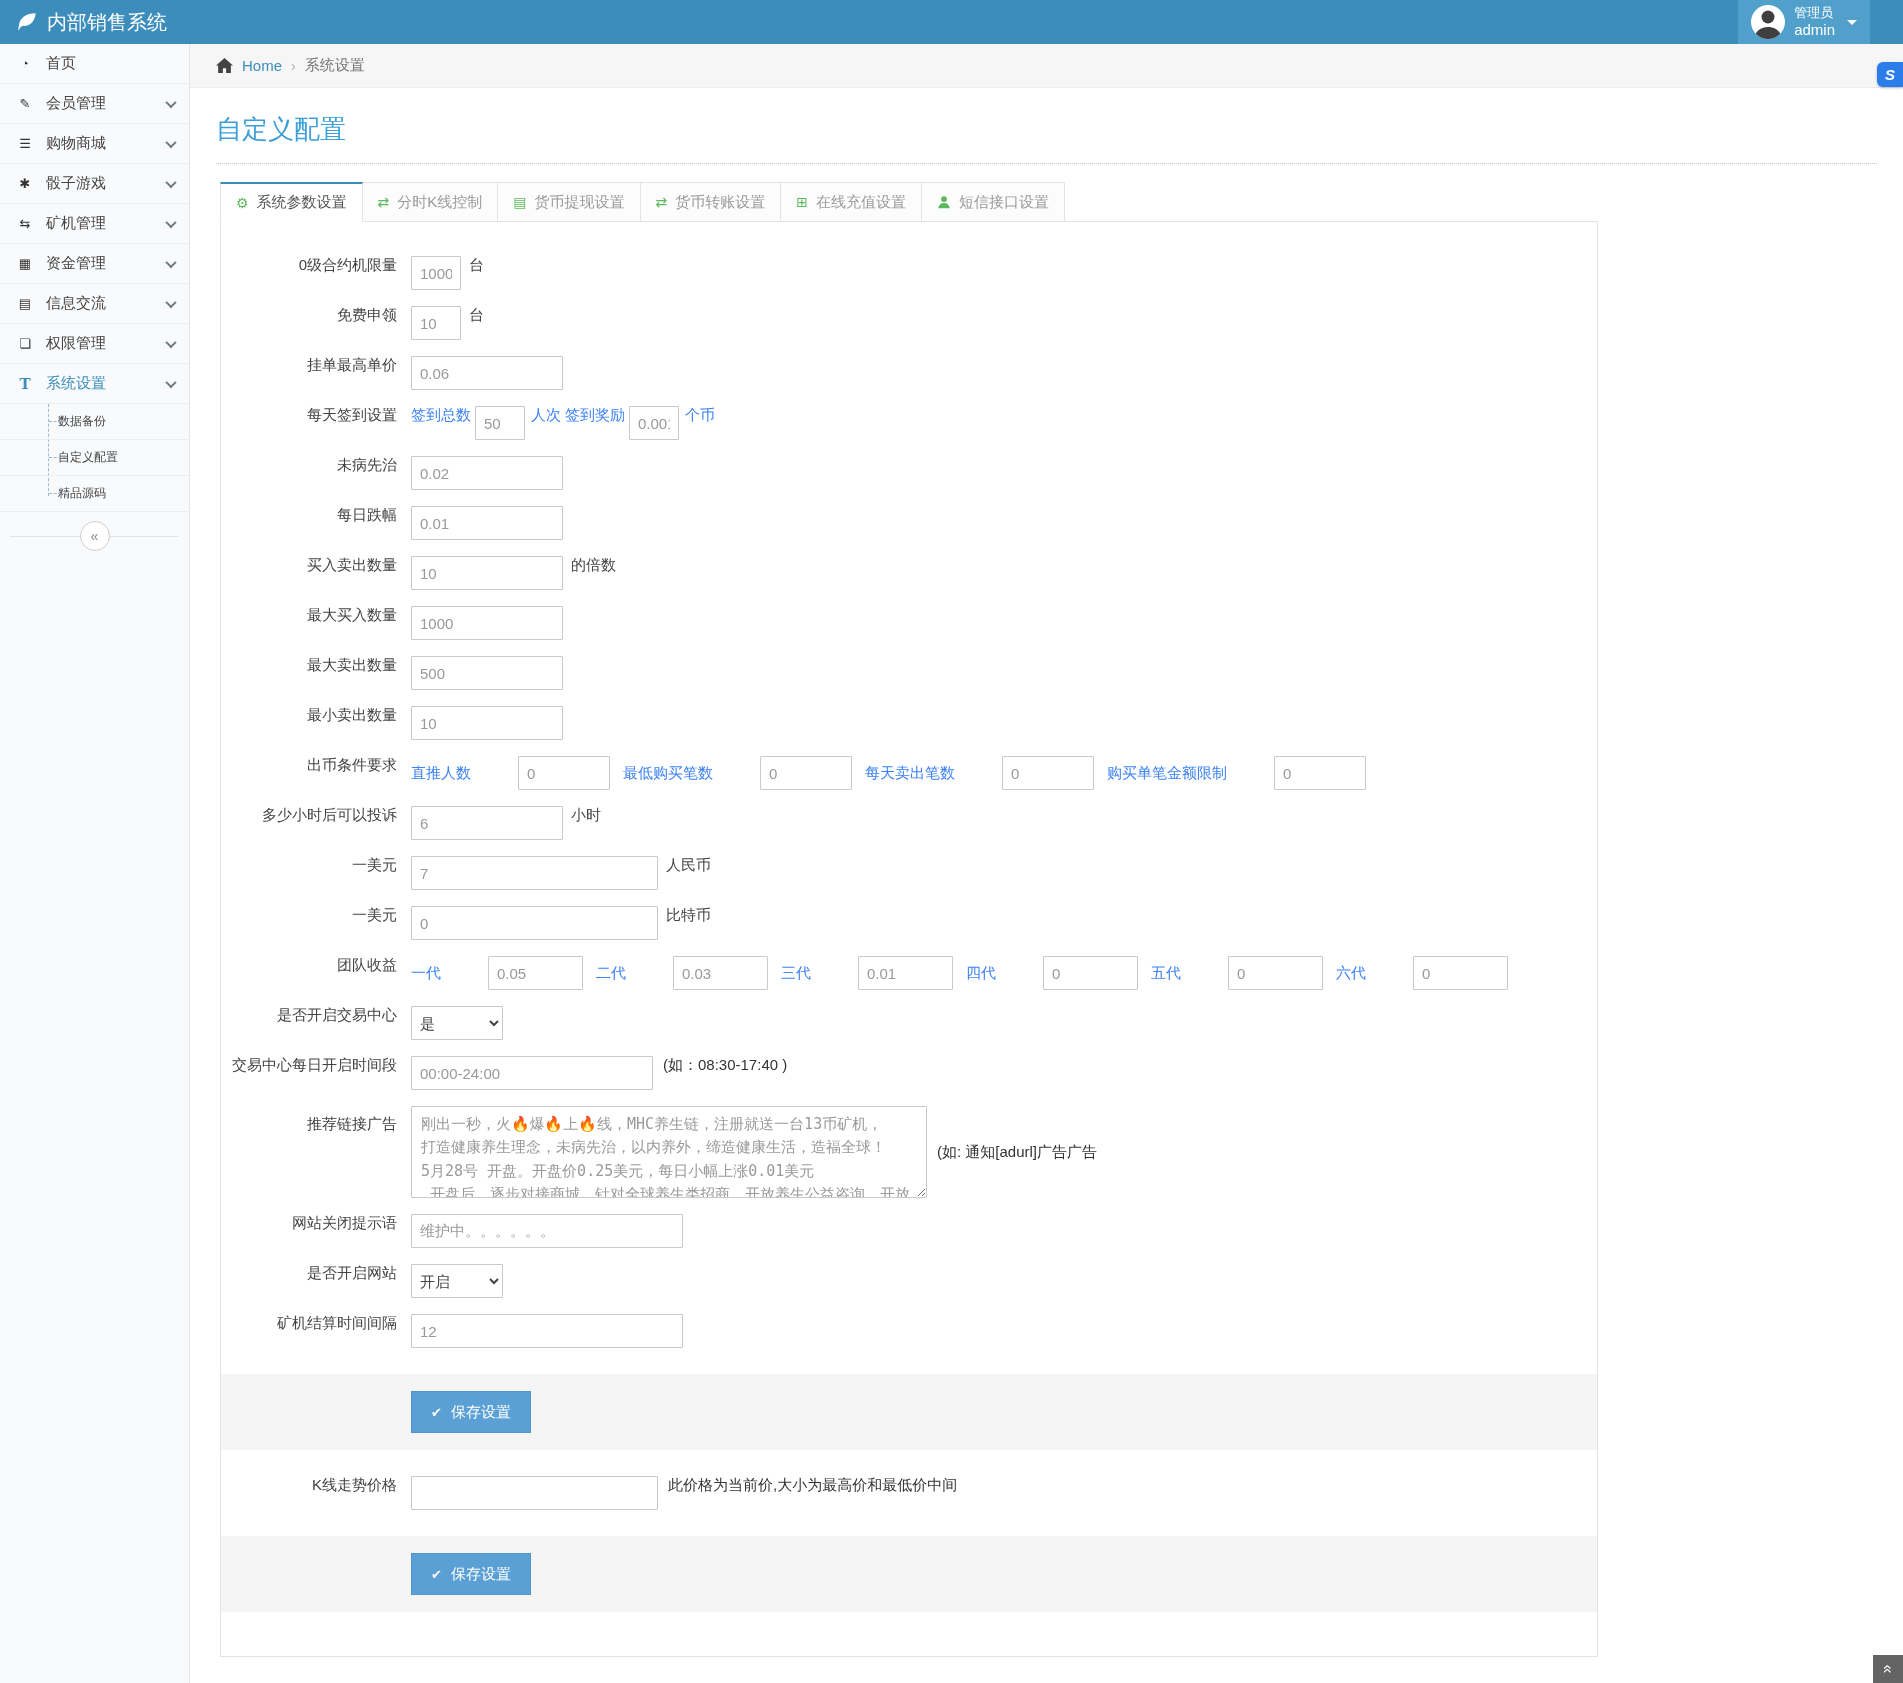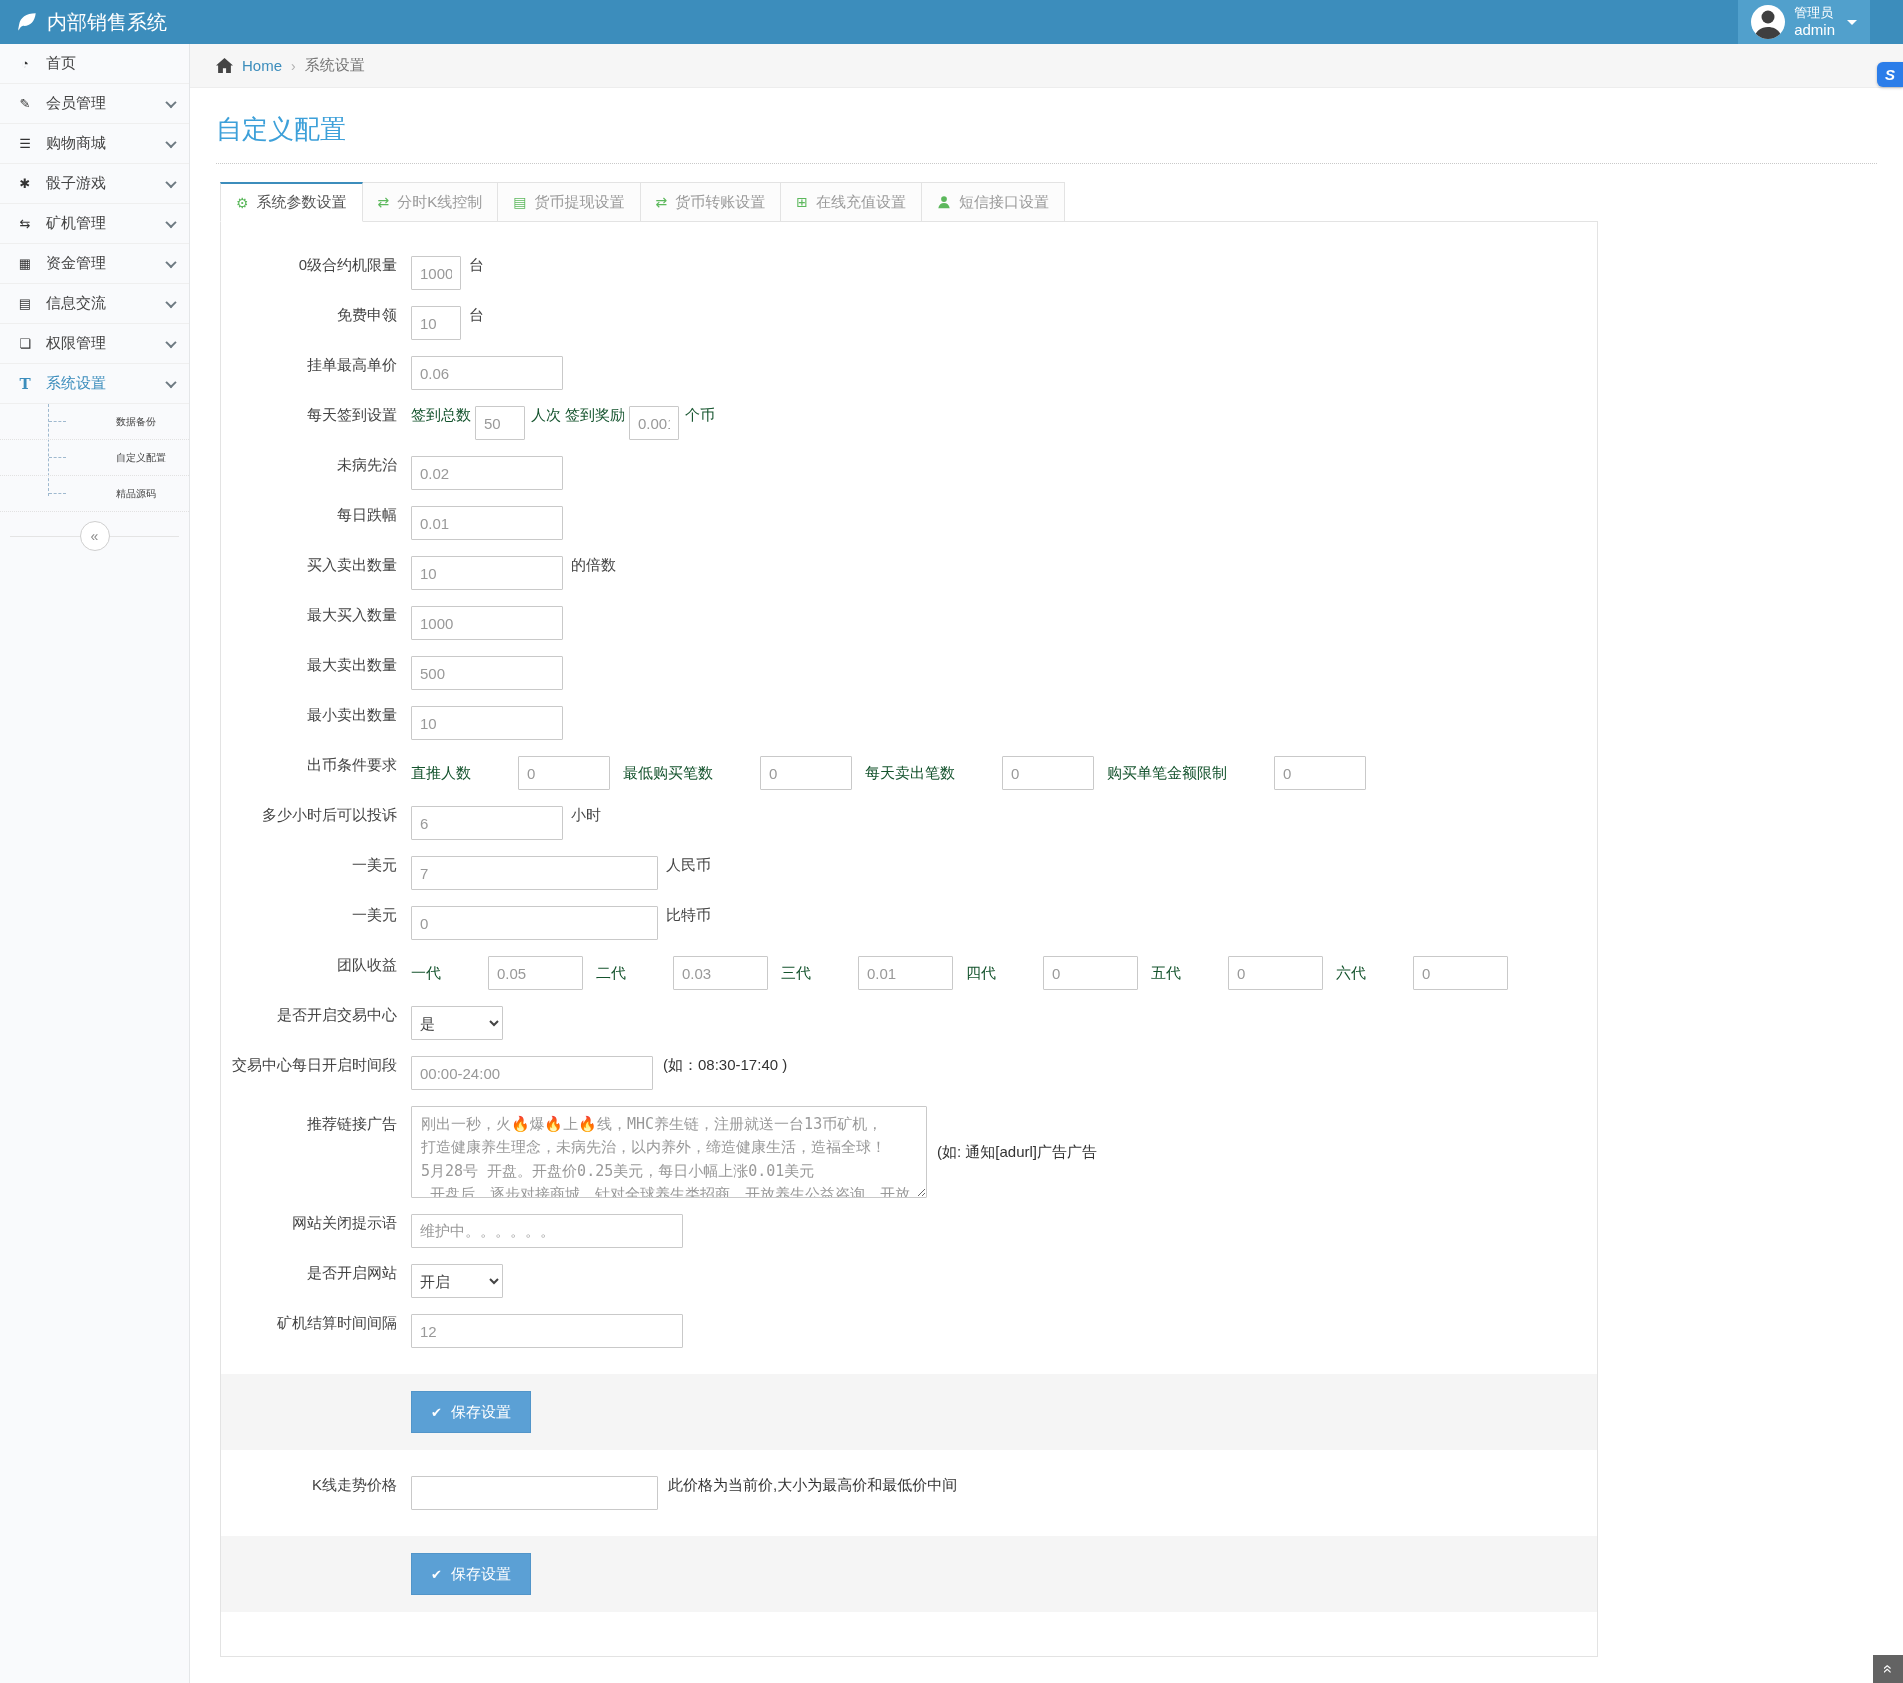--- a/index.html
+++ b/index.html
@@ -22,21 +22,21 @@
   .content { flex:1; background:#fff; position:relative; }
 
   
   .side-item { height:40px; display:flex; align-items:center; gap:12px; padding:0 14px 0 16px; border-bottom:1px solid #efefef; color:#444; font-size:15px; cursor:pointer; }
   .side-item .ico { width:18px; text-align:center; color:#333; font-size:13px; flex-shrink:0; }
   .side-item.active { color:#3c8dbc; }
   .side-item.active .ico { color:#3c8dbc; font-family:"DejaVu Serif",serif; font-weight:bold; font-size:15px; }
   .chev { width:8px; height:8px; border-right:2px solid #6e7a82; border-bottom:2px solid #6e7a82; transform:rotate(45deg) translate(-1px,-1px); margin-left:auto; flex-shrink:0; }
   .submenu { position:relative; }
   .submenu::before { content:""; position:absolute; left:48px; top:0; bottom:16px; border-left:1px dashed #9fb9cf; }
-  .sub-item { height:36px; display:flex; align-items:center; padding-left:116px; color:#444; font-size:10px; border-bottom:1px dotted #e2e2e2; position:relative; cursor:pointer; }
+  .sub-item { height:36px; display:flex; align-items:center; padding-left:58px; color:#444; font-size:12px; border-bottom:1px dotted #e2e2e2; position:relative; cursor:pointer; }
   .sub-item::before { content:""; position:absolute; left:49px; width:17px; border-top:1px dashed #9fb9cf; }
   .collapse-row { height:48px; position:relative; display:flex; align-items:center; justify-content:center; }
   .collapse-row::before { content:""; position:absolute; left:10px; right:10px; top:50%; border-top:1px solid #e4e4e4; }
   .collapse-btn { width:30px; height:30px; border-radius:50%; border:1px solid #cfcfcf; background:#fff; color:#8a8a8a; font-size:14px; display:flex; align-items:center; justify-content:center; position:relative; z-index:1; cursor:pointer; }
 
   
   .breadcrumb-bar { height:44px; background:#f6f6f6; border-bottom:1px solid #ededed; display:flex; align-items:center; gap:9px; padding-left:26px; font-size:15px; }
   .breadcrumb-bar svg { width:17px; height:15px; }
   .bc-home { color:#3c8dbc; cursor:pointer; }
   .bc-sep { color:#b0b0b0; font-size:14px; }
@@ -53,21 +53,21 @@
   .ticon { color:#5cb85c; font-size:14px; line-height:1; }
   .ticon svg { width:14px; height:14px; display:block; }
 
   
   .panel { border:1px solid #e3e3e3; margin-left:30px; width:1378px; margin-top:-1px; padding:34px 0 44px; background:#fff; }
   .frow { display:flex; align-items:flex-start; margin-bottom:16px; min-height:34px; }
   .flabel { flex:0 0 190px; text-align:right; padding-right:14px; color:#444; font-size:15px; white-space:nowrap; }
   .inp { height:34px; border:1px solid #c9c9c9; border-radius:1px; color:#999; font-size:15px; padding:0 8px; background:#fff; outline:none; }
   .w50{width:50px;} .w90{width:92px;} .w95{width:95px;} .w150{width:152px;} .w240{width:242px;} .w245{width:247px;} .w270{width:272px;}
   .unit { margin-left:8px; color:#444; font-size:15px; }
-  .inline-lab { color:#14532d; font-size:15px; margin:0 4px 0 0; }
+  .inline-lab { color:#3b82f6; font-size:15px; margin:0 4px 0 0; }
   .grp { display:flex; align-items:center; margin-right:13px;gap:43px; }
   .note { margin-left:10px; color:#333; font-size:15px; }
   select.inp { color:#444; width:92px; padding:0 4px; }
   textarea.inp { width:516px; height:92px; line-height:1.55; padding:6px 9px; resize:both; overflow-y:scroll; color:#999; }
   .ta-row { align-items:flex-start; }
   .ta-row .flabel { padding-top:9px; }
   .ta-row .note { align-self:center; }
 
   .savebar { background:#f5f5f5; padding:17px 0; margin:26px 0; }
   .save-btn { display:inline-flex; align-items:center; gap:9px; margin-left:190px; height:42px; padding:0 19px; background:#5ba0d5; border:1px solid #5295c9; color:#fff; font-size:15px; cursor:pointer; }

